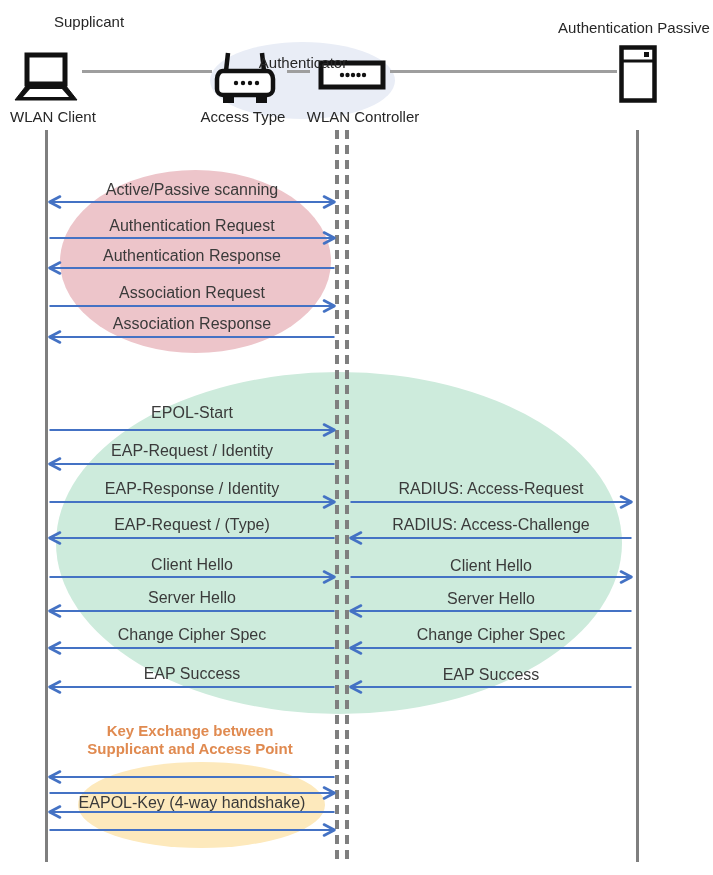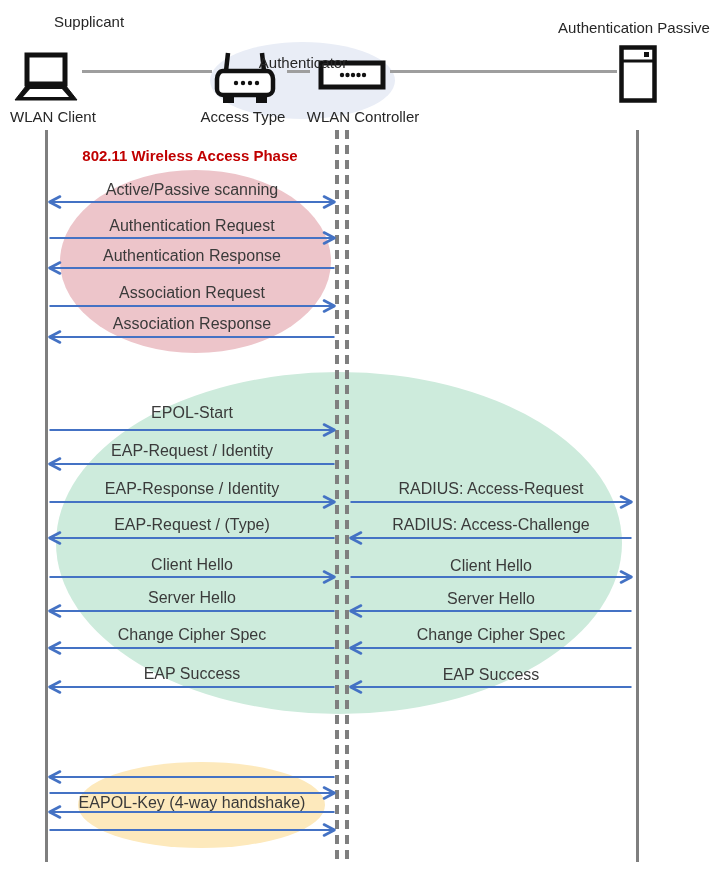--- a/index.html
+++ b/index.html
@@ -85,21 +85,21 @@
 
   <div class="ellipse ellipse-p0" style="background: rgb(237, 197, 202);"></div>
   <div class="ellipse ellipse-p1" style="background: rgb(205, 235, 220);"></div>
   <div class="ellipse ellipse-p2" style="background: rgb(253, 233, 188);"></div>
 
   <div class="lifeline solid" style="left: 45px; background: rgb(127, 127, 127);"></div>
   <div class="lifeline dashed" id="dash1" style="left: 335px; background: repeating-linear-gradient(rgb(127, 127, 127) 0px, rgb(127, 127, 127) 9px, transparent 9px, transparent 15px);"></div>
   <div class="lifeline dashed" id="dash2" style="left: 345px; background: repeating-linear-gradient(rgb(127, 127, 127) 0px, rgb(127, 127, 127) 9px, transparent 9px, transparent 15px);"></div>
   <div class="lifeline solid" style="left: 636px; background: rgb(127, 127, 127);"></div>
 
-  <div class="phase-title" style="left: 60px; top: 147px; width: 260px; color: rgb(192, 0, 0);">802.11 Wireless Access Phase</div>
+  <div class="phase-title" style="left: 70px; top: 722px; width: 240px; white-space: normal; color: rgb(224, 138, 80);">Key Exchange between Supplicant and Access Point</div>
 
   <div id="arrows">
       <svg class="msg-arrow" width="288" height="18" viewBox="0 0 288 18" style="left:48px;top:193px;">
         <line x1="1.5" y1="9" x2="286.5" y2="9" stroke="#4472C4" stroke-width="2.2"></line>
         <path d="M 276 3.5 L 286.5 9 L 276 14.5" fill="none" stroke="#4472C4" stroke-width="2.6" stroke-linecap="round" stroke-linejoin="round"></path>
         <path d="M 12 3.5 L 1.5 9 L 12 14.5" fill="none" stroke="#4472C4" stroke-width="2.6" stroke-linecap="round" stroke-linejoin="round"></path>
       </svg>
       <div class="msg-label" style="left: 42px; top: 181px; color: rgb(58, 58, 58);">Active/Passive scanning</div>
       <svg class="msg-arrow" width="288" height="18" viewBox="0 0 288 18" style="left:48px;top:229px;">
         <line x1="1.5" y1="9" x2="286.5" y2="9" stroke="#4472C4" stroke-width="2.2"></line>

